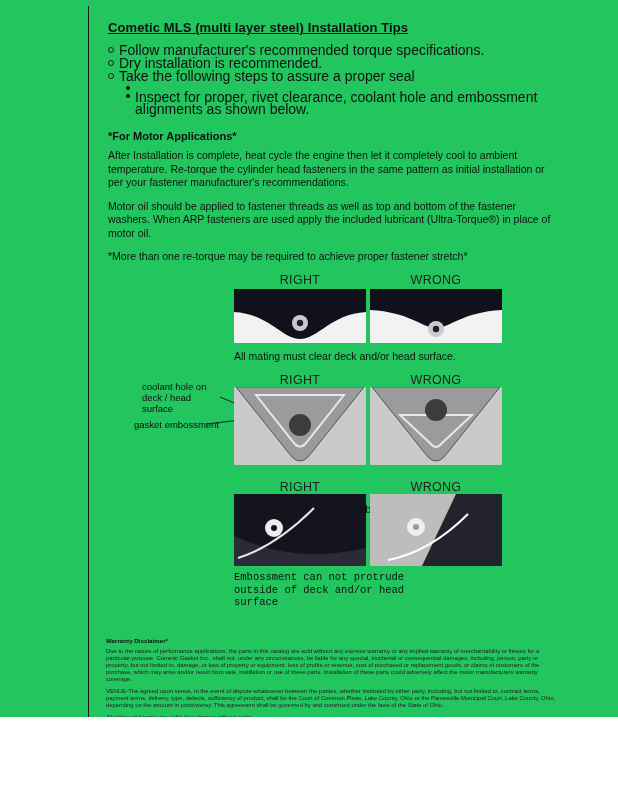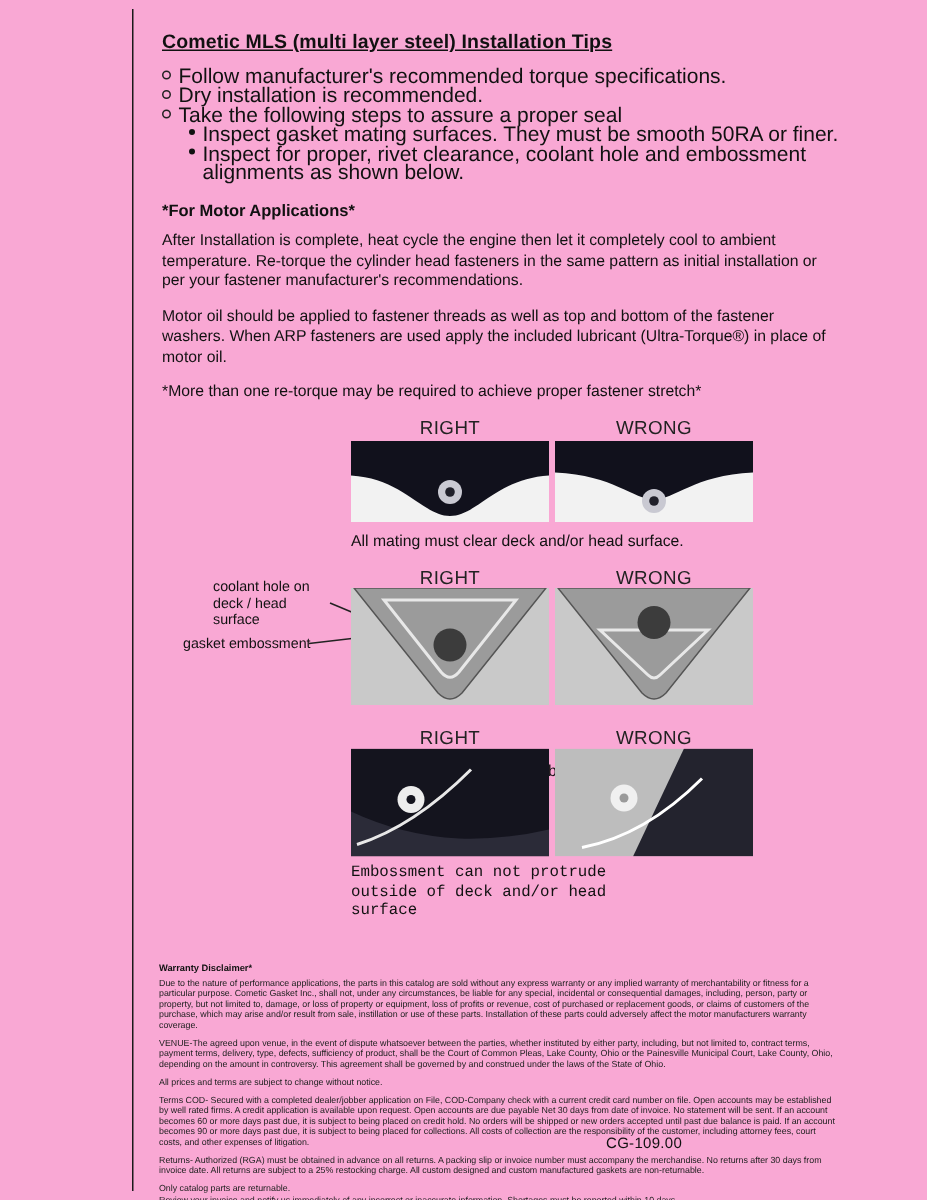--- a/index.html
+++ b/index.html
@@ -1,19 +1,19 @@
 <!DOCTYPE html>
 <html><head>
 <meta charset="utf-8">
 <style>
   html,body{margin:0;padding:0;background:#ffffff;}
   .page{
     position:relative;
-    width:618px;height:800px;
-    background:#f9a8d4;
+    width:618px;height:717px;
+    background:#22c55e;
     font-family:"Liberation Sans", sans-serif;
     color:#111;
     overflow:hidden;
   }
   .left-rule{
     position:absolute;left:88px;top:6px;width:1px;height:788px;
     background:#1a1a1a;
   }
   .content{position:absolute;left:106px;top:20px;width:462px;}
   .doc-title{
@@ -75,21 +75,20 @@
       <div class="bullet-row">
         <span class="marker-circle"></span>
         <span>Dry installation is recommended.</span>
       </div>
       <div class="bullet-row">
         <span class="marker-circle"></span>
         <span>Take the following steps to assure a proper seal</span>
       </div>
       <div class="bullet-row sub-bullet">
         <span class="marker-dot"></span>
-        <span>Inspect gasket mating surfaces.  They must be smooth 50RA or finer.</span>
       </div>
       <div class="bullet-row sub-bullet">
         <span class="marker-dot"></span>
         <span>Inspect for proper, rivet clearance, coolant hole and embossment alignments as shown below.</span>
       </div>
     </div>
 
     <div class="diesel-heading">*For Motor Applications*</div>
     <p class="body-para">After Installation is complete, heat cycle the engine then let it completely cool to ambient temperature. Re-torque the cylinder head fasteners in the same pattern as initial installation or per your fastener manufacturer's recommendations.</p>
     <p class="body-para">Motor oil should be applied to fastener threads as well as top and bottom of the fastener washers. When ARP fasteners are used apply the included lubricant (Ultra-Torque®) in place of motor oil.</p>
@@ -115,21 +114,21 @@
           <circle cx="66" cy="40" r="8" fill="#c9c9d2"></circle>
           <circle cx="66" cy="40" r="3.2" fill="#20202a"></circle>
         </svg>
       </div>
       <div class="diagram-caption" style="top:77px;">All mating must clear deck and/or head surface.</div>
 
       <div class="rw-label" style="left:128px;top:100px;">RIGHT</div>
       <div class="rw-label" style="left:264px;top:100px;">WRONG</div>
 
       <div class="callout" style="left:36px;top:108px;width:80px;">coolant hole on deck / head surface</div>
-      <div class="callout" style="left:16px;top:146px;width:96px;">gasket embossment</div>
+      <div class="callout" style="left:28px;top:146px;width:96px;">gasket embossment</div>
 
       <svg class="callout-lines" width="462" height="336" viewBox="0 0 462 336">
         <line x1="114" y1="124" x2="188" y2="155" stroke="#222" stroke-width="1"></line>
         <line x1="100" y1="151" x2="160" y2="144" stroke="#222" stroke-width="1"></line>
       </svg>
 
       <div class="panel" style="left:128px;top:114px;height:78px;">
         <svg width="132" height="78" viewBox="0 0 132 78">
           <rect width="132" height="78" fill="#c9c9c9"></rect>
           <path d="M2,0 L130,0 L74,70 Q66,78 58,70 Z" fill="#9b9b9b" stroke="#555" stroke-width="1"></path>

